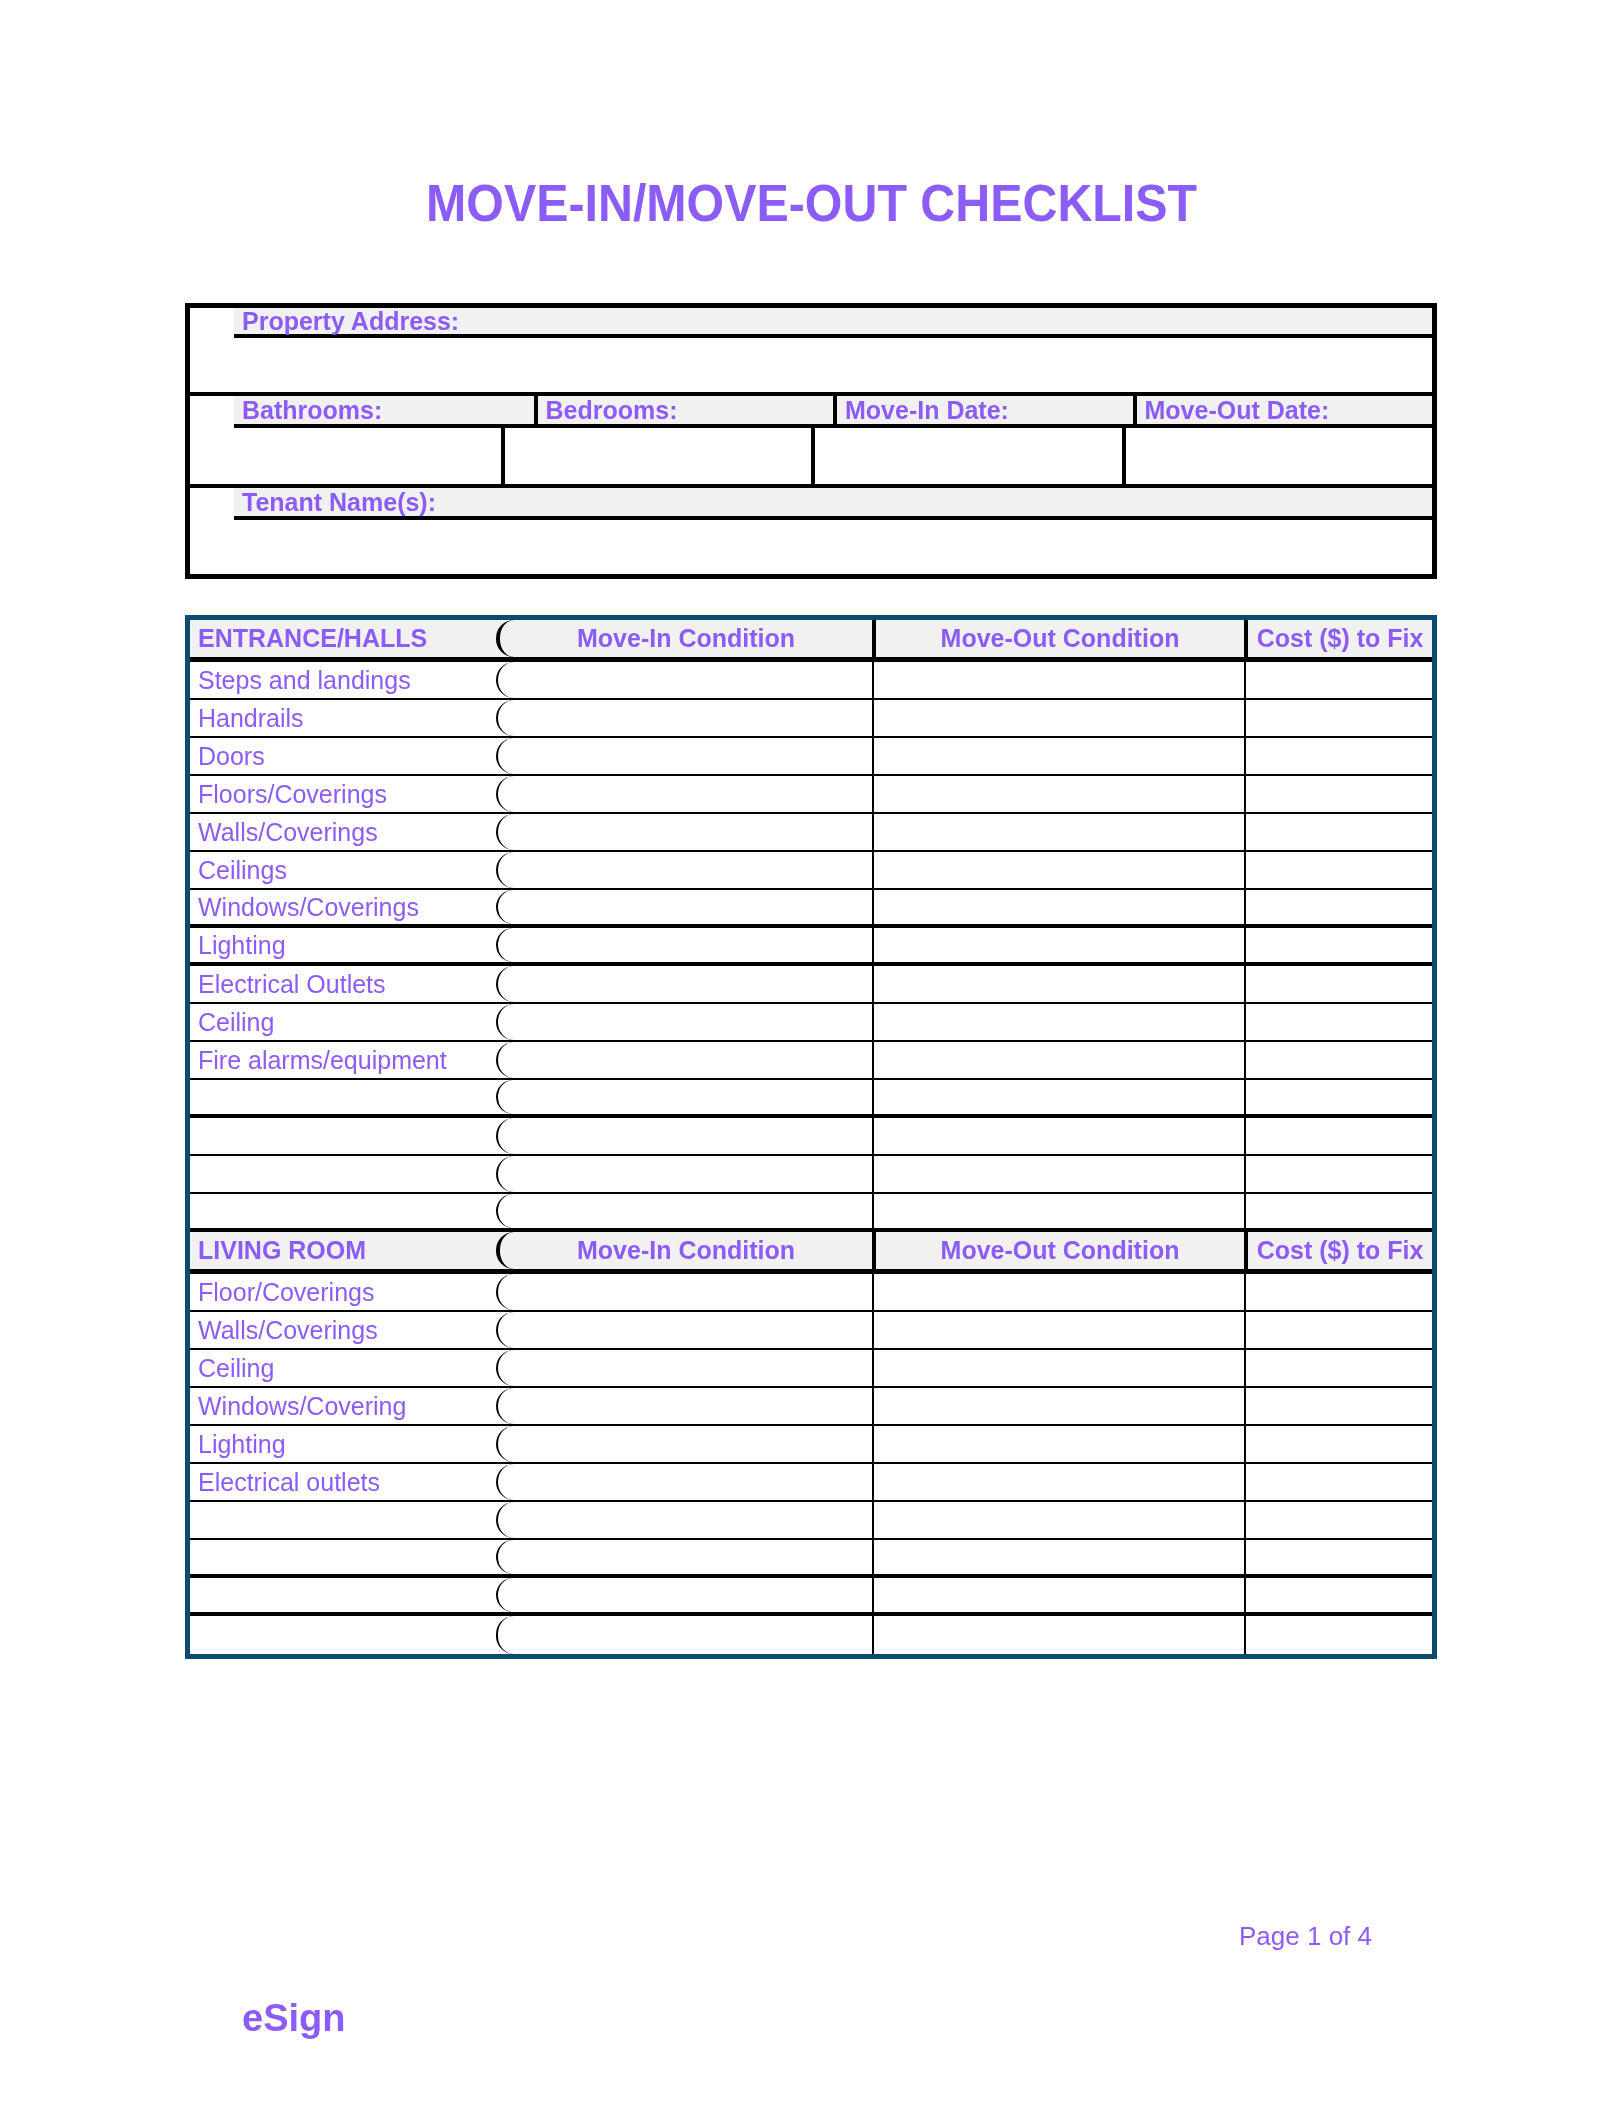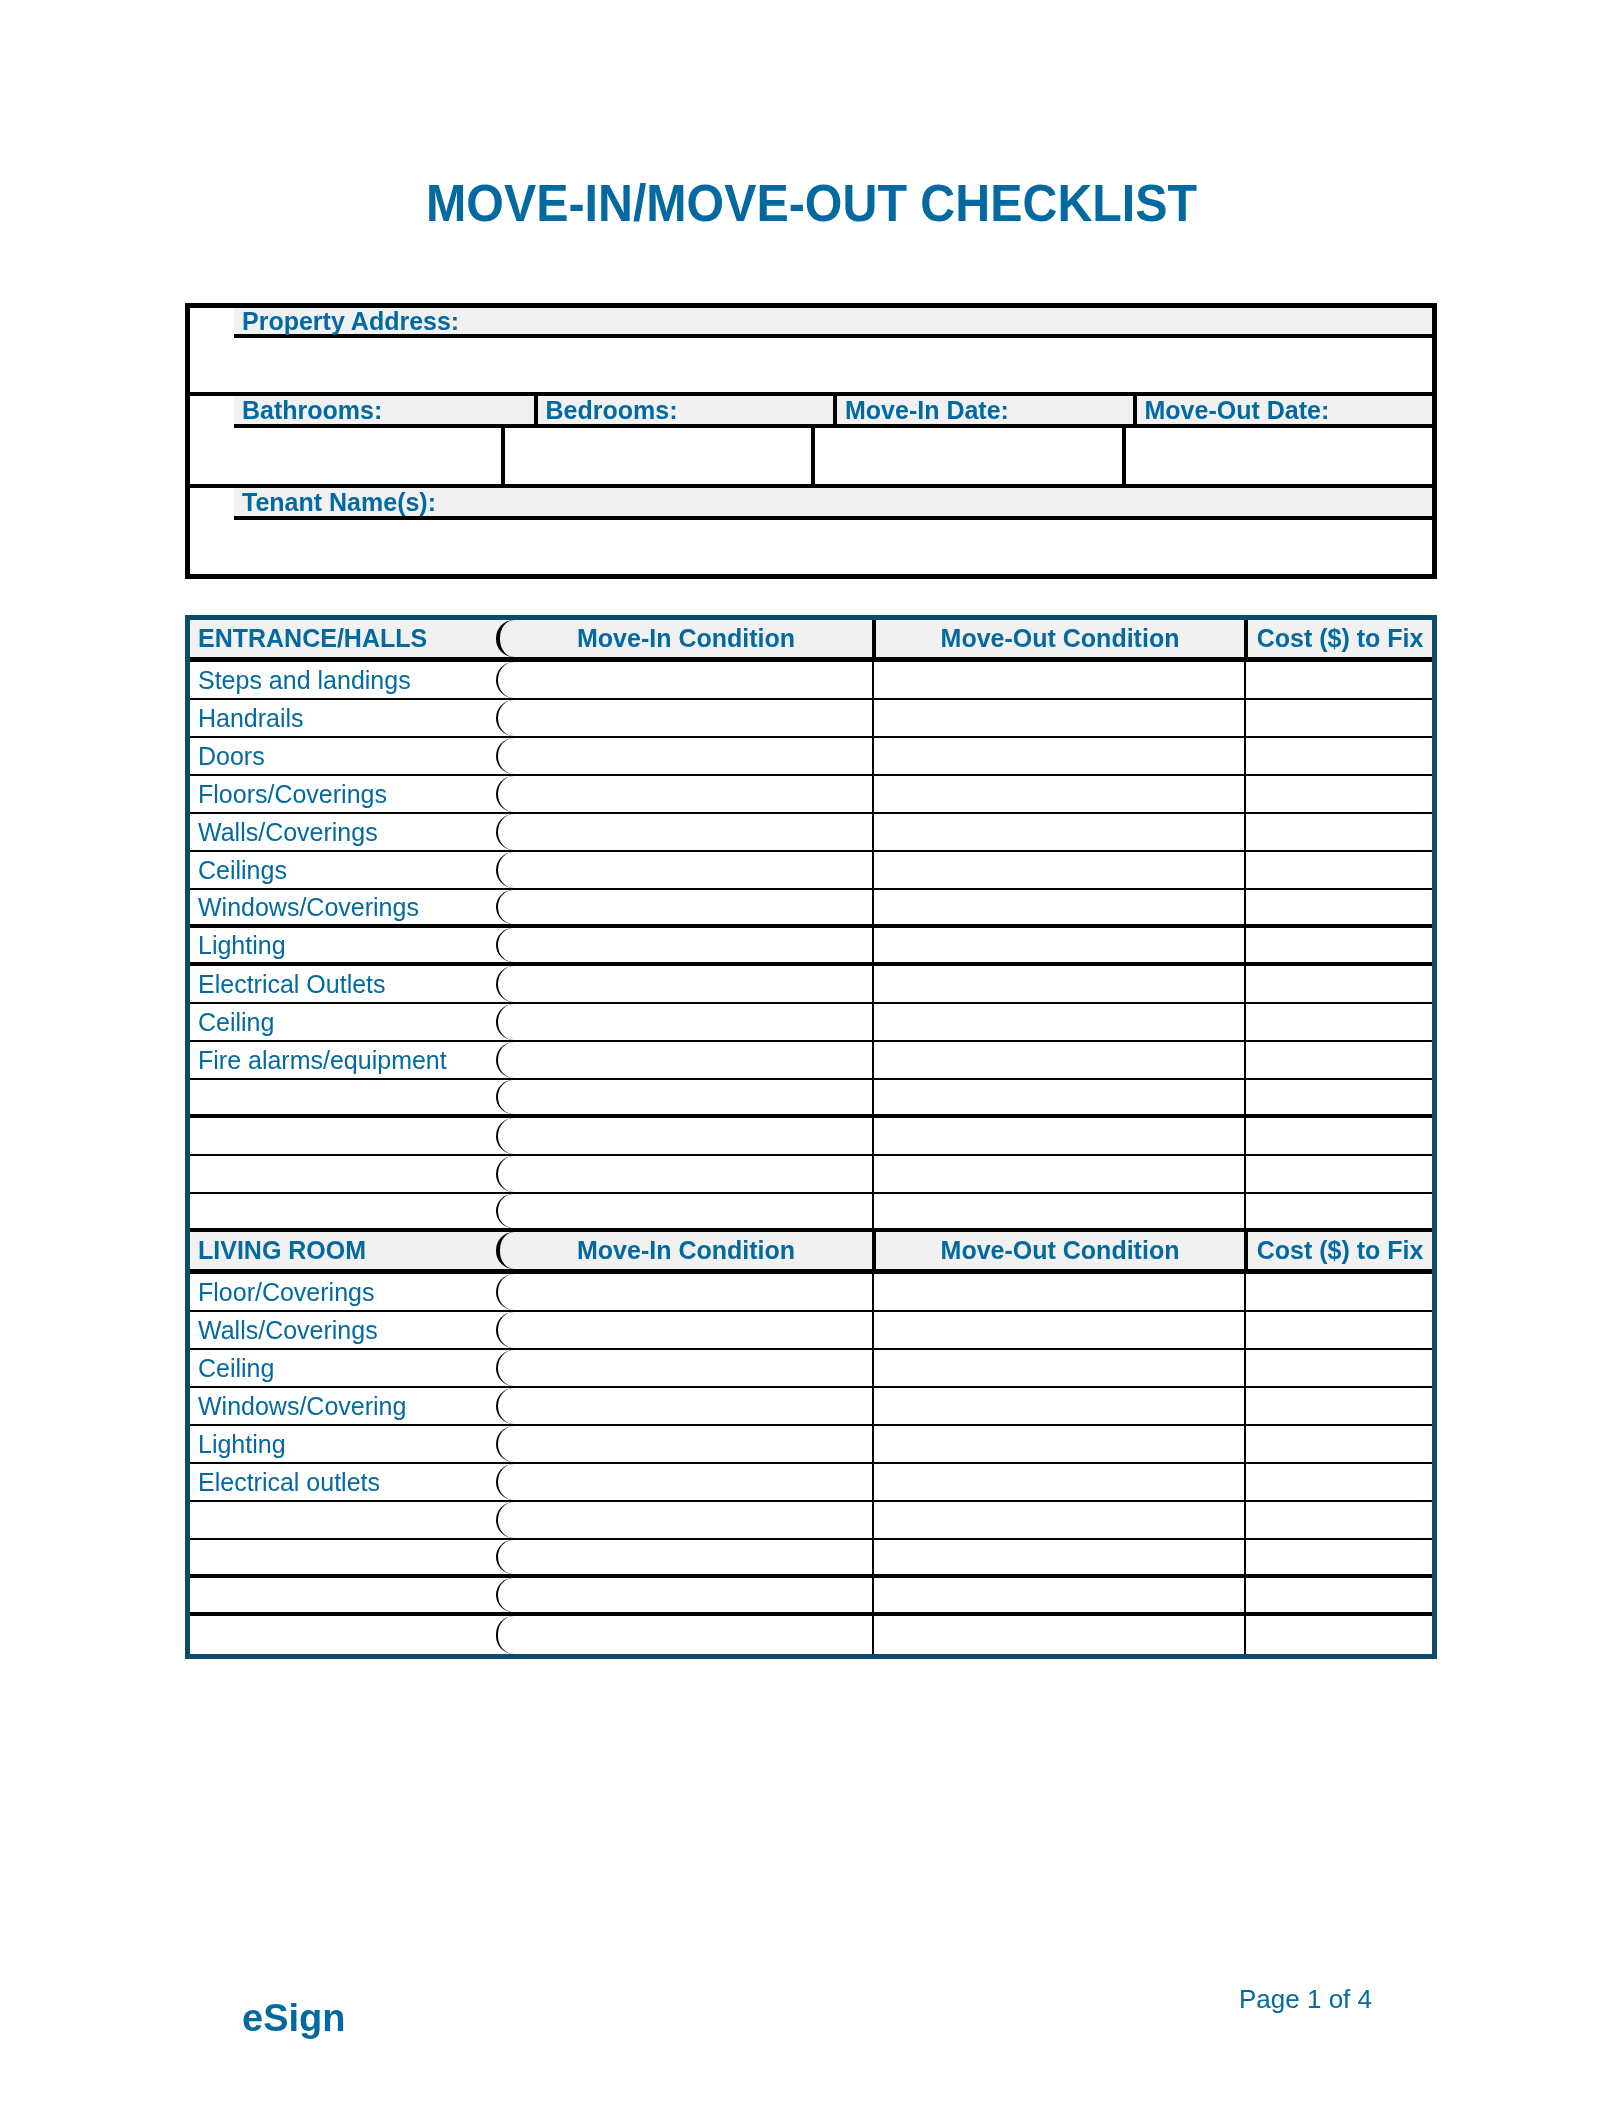--- a/index.html
+++ b/index.html
@@ -3,21 +3,21 @@
 <meta charset="utf-8">
 <style>
   * { margin: 0; padding: 0; box-sizing: border-box; }
   html, body { background: #ffffff; }
   .page {
     position: relative;
     width: 1624px;
     height: 2112px;
     background: #ffffff;
     font-family: "Liberation Sans", "DejaVu Sans", sans-serif;
-    color: #0369a1;
+    color: #8b5cf6;
     overflow: hidden;
   }
 
   
   .title {
     position: absolute;
     top: 177px;
     left: 0;
     width: 100%;
     text-align: center;
@@ -90,21 +90,21 @@
     position: absolute;
     left: 242px;
     top: 1998px;
     font-size: 38px;
     font-weight: bold;
     line-height: 1.1;
   }
   .footer-page {
     position: absolute;
     left: 1239px;
-    top: 1985px;
+    top: 1922px;
     font-size: 26px;
     line-height: 1.1;
   }
 </style>
 </head>
 <body>
 
 <div class="page">
 
   <h1 class="title"><span class="squeeze">MOVE-IN/MOVE-OUT CHECKLIST</span></h1>

